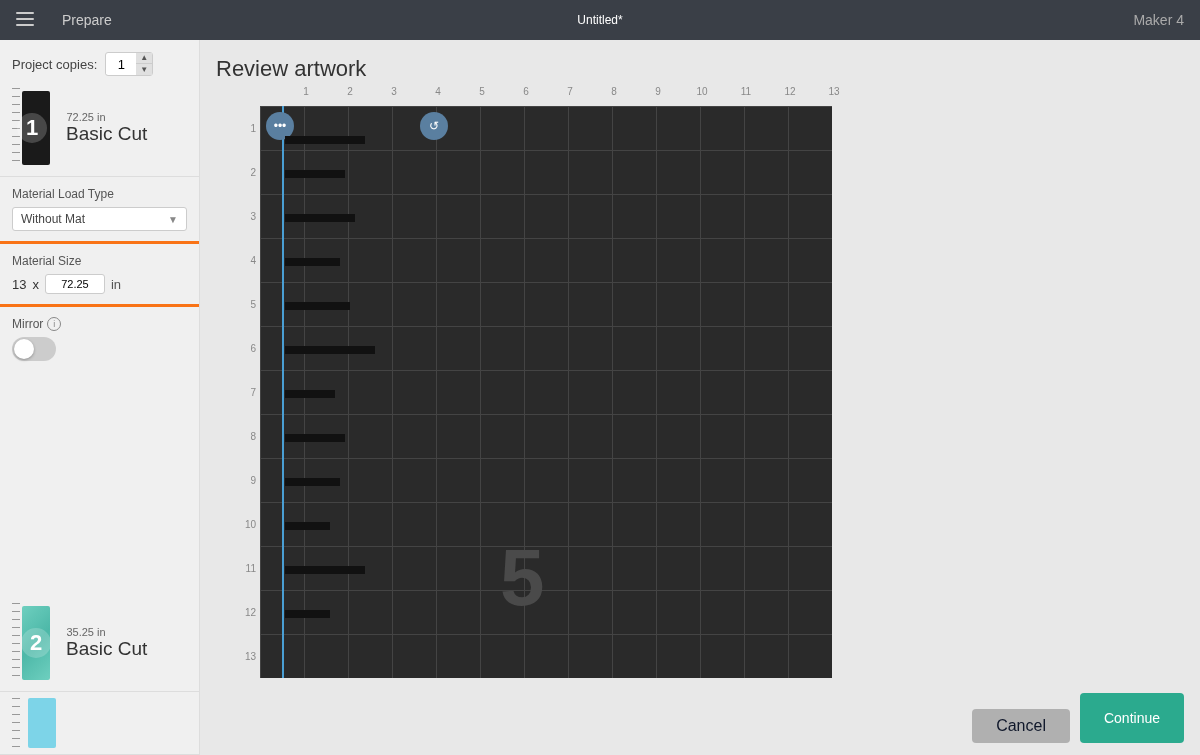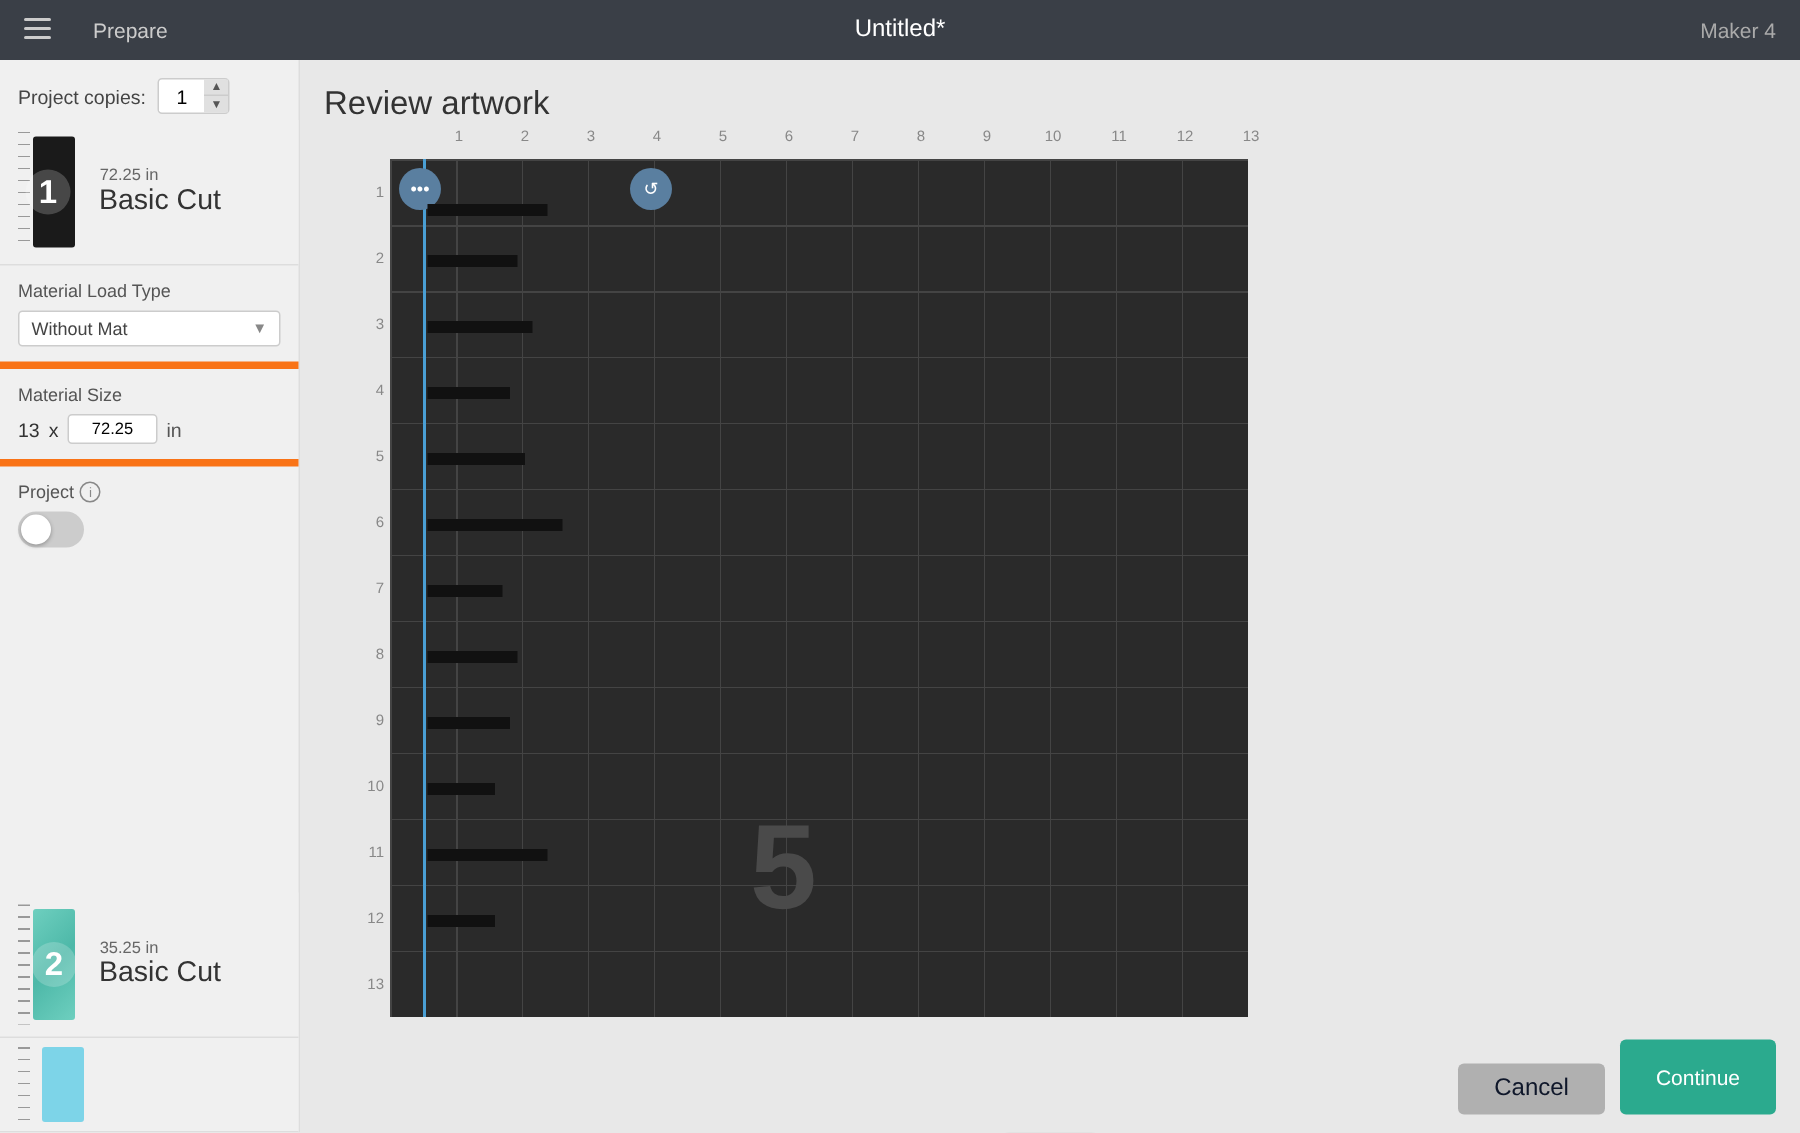--- a/index.html
+++ b/index.html
@@ -9,21 +9,21 @@
     .top-bar {
       background: #3a3f47;
       height: 40px;
       display: flex;
       align-items: center;
       padding: 0 16px;
       position: relative;
     }
     .top-bar-menu { color: #ccc; font-size: 18px; cursor: pointer; margin-right: 12px; }
     .top-bar-title { color: #ccc; font-size: 14px; font-weight: 500; margin-left: 16px; }
-    .top-bar-center { position: absolute; left: 50%; transform: translateX(-50%); color: #fff; font-size: 16px; }
+    .top-bar-center { position: absolute; left: 50%; transform: translateX(-50%); color: #fff; font-size: 12px; }
     .top-bar-right { position: absolute; right: 16px; color: #aaa; font-size: 14px; }
 
     
     .main-layout { display: flex; height: calc(755px - 40px); }
 
     
     .left-panel {
       width: 200px;
       background: #f0f0f0;
       border-right: 1px solid #ddd;
@@ -113,21 +113,21 @@
       height: 30px;
       border-radius: 50%;
       display: flex;
       align-items: center;
       justify-content: center;
     }
     .layer-size { font-size: 11px; color: #666; width: 40px; text-align: center; }
     .layer-name { font-size: 19px; color: #333; }
 
     
-    .material-section { padding: 10px 12px; border-bottom: 5px solid #f97316; }
+    .material-section { padding: 10px 12px; border-bottom: 3px solid #f97316; }
     .material-section-title { font-size: 12px; color: #555; margin-bottom: 6px; font-weight: 500; }
     .material-dropdown {
       display: flex;
       align-items: center;
       justify-content: space-between;
       border: 1px solid #ccc;
       background: #fff;
       border-radius: 3px;
       padding: 4px 8px;
       font-size: 12px;
@@ -419,21 +419,21 @@
       <div class="material-size-row">
         <span class="material-size-val">13</span>
         <span class="material-size-val">x</span>
         <input class="material-size-input" type="text" value="72.25" style="">
         <span class="material-size-unit">in</span>
       </div>
     </div>
 
     <div class="mirror-section">
       <div class="mirror-label">
-        <span>Project</span>
+        <span>Mirror</span>
         <span class="mirror-info">i</span>
       </div>
       <div class="toggle-switch">
         <div class="toggle-knob"></div>
       </div>
     </div>
 
     <div class="layer-item" style="margin-top:auto;">
       <div class="layer-thumb-wrap">
         <div class="layer-thumb-ruler"></div>

